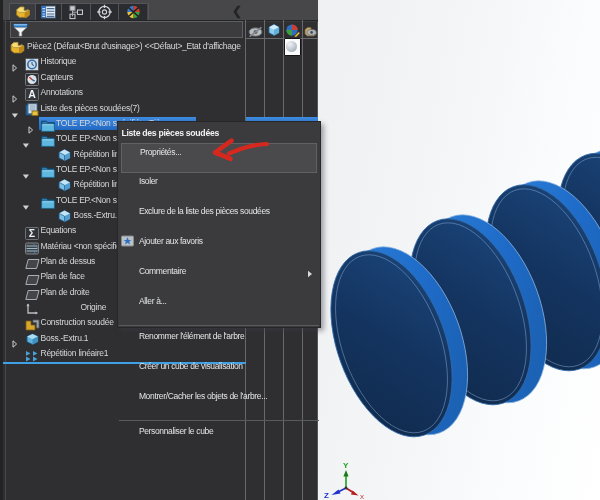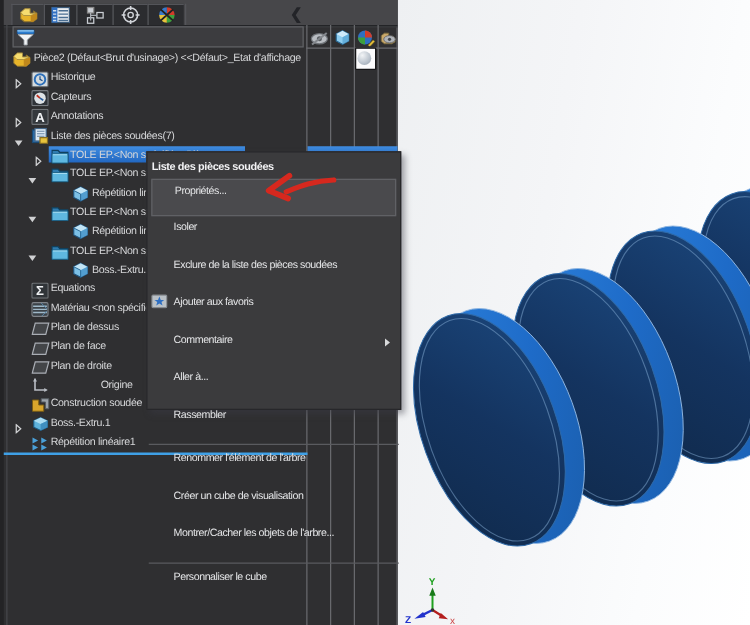--- a/index.html
+++ b/index.html
@@ -345,23 +345,20 @@
       </div>
 <div class="mitem">
         <span class="mtxt">Commentaire</span>
         <span class="msub"><svg width="6" height="8" viewBox="0 0 6 8">
             <path d="M1 0.8 L5 4 L1 7.2 Z" fill="#d8d9db"></path>
           </svg></span>
       </div>
 <div class="mitem">
         <span class="mtxt">Aller à...</span>
       </div>
-<div class="mitem">
-        <span class="mtxt">Rassembler</span>
-      </div>
 <div class="msep"></div>
 <div class="mitem">
         <span class="mtxt">Renommer l'élément de l'arbre</span>
       </div>
 <div class="mitem">
         <span class="mtxt">Créer un cube de visualisation</span>
       </div>
 <div class="mitem">
         <span class="mtxt">Montrer/Cacher les objets de l'arbre...</span>
       </div>

